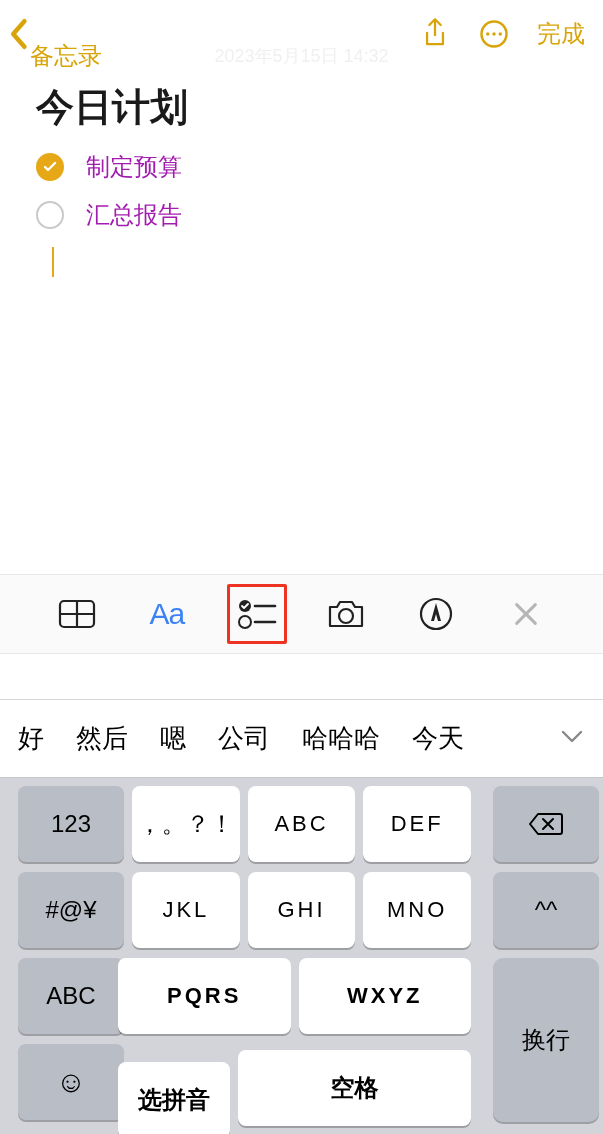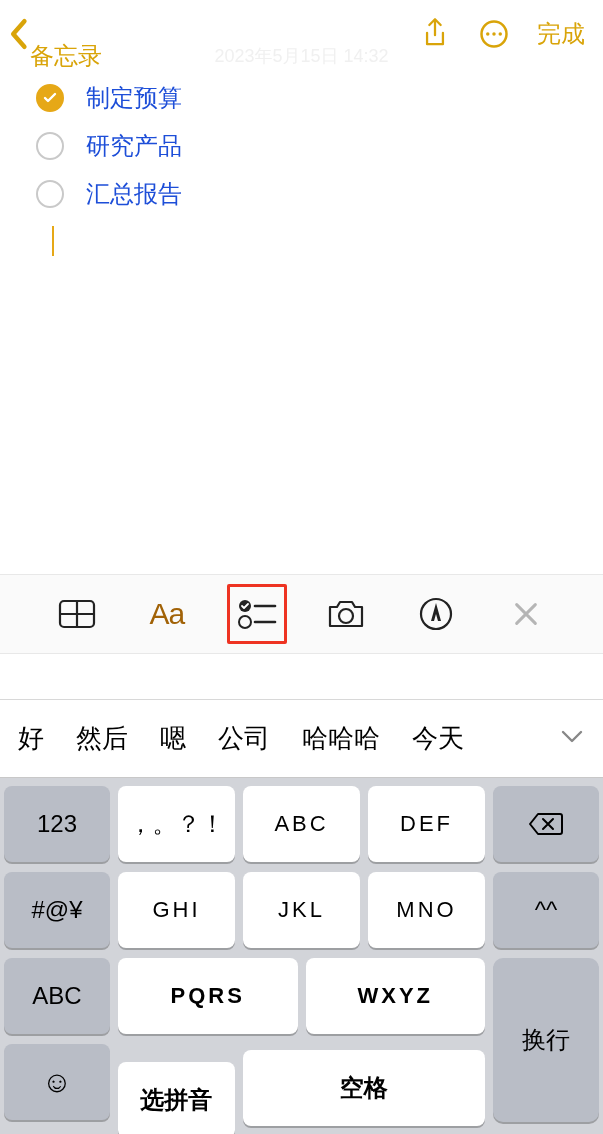--- a/index.html
+++ b/index.html
@@ -12,39 +12,39 @@
     .nav-spacer { flex: 1; }
     .timestamp { position: absolute; left: 0; right: 0; text-align: center; top: 44px; color: #f0f0f0; font-size: 18px; }
     .nav-icon { color: #d9a409; margin-left: 30px; display: flex; align-items: center; }
     .done { color: #d9a409; font-size: 24px; margin-left: 28px; font-weight: 500; }
 
     .note { padding: 14px 36px 0 36px; }
     .title { font-size: 38px; font-weight: 700; color: #1a1a1a; margin-bottom: 18px; }
     .check-row { display: flex; align-items: center; margin-bottom: 16px; }
     .bubble { width: 28px; height: 28px; border-radius: 50%; border: 2px solid #c9c9c9; display: flex; align-items: center; justify-content: center; flex-shrink: 0; }
     .bubble.checked { background: #e6a817; border-color: #e6a817; }
-    .row-text { font-size: 24px; color: #1d4ed8; margin-left: 22px; }
+    .row-text { font-size: 24px; color: #a21caf; margin-left: 22px; }
     .cursor { width: 2px; height: 30px; background: #e6a817; margin-left: 16px; margin-top: 4px; }
 
     .toolbar { position: absolute; top: 574px; left: 0; right: 0; height: 80px; background: #fafafa; border-top: 1px solid #e8e8e8; border-bottom: 1px solid #e8e8e8; display: flex; align-items: center; justify-content: space-around; padding: 0 32px; }
-    .tool { width: 60px; height: 60px; display: flex; align-items: center; justify-content: center; color: #a16207; }
+    .tool { width: 60px; height: 60px; display: flex; align-items: center; justify-content: center; color: #3b82f6; }
     .tool.dim { color: #b5b5b5; }
     .tool.highlight { border: 3px solid #e32; border-radius: 2px; padding: 4px; }
     .aa { font-size: 30px; font-weight: 400; letter-spacing: -1px; }
 
     .kb-area { position: absolute; top: 654px; left: 0; right: 0; bottom: 0; background: #d2d4d9; }
     .empty-band { height: 46px; background: #fff; border-bottom: 1px solid #d8d8d8; }
     .cand { height: 78px; background: #fff; display: flex; align-items: center; padding: 0 4px 0 18px; border-bottom: 1px solid #c8c8c8; }
     .cand-item { font-size: 26px; color: #000; margin-right: 32px; white-space: nowrap; }
     .cand-expand { margin-left: auto; padding: 0 16px; color: #888; }
 
     .keys { padding: 8px 4px 6px 4px; }
     .krow { display: flex; gap: 8px; margin-bottom: 10px; }
     .key { background: #fff; border-radius: 8px; box-shadow: 0 2px 0 rgba(0,0,0,.25); display: flex; align-items: center; justify-content: center; font-size: 24px; color: #000; height: 76px; }
-    .key.func { background: #b9bdc6; }
+    .key.func { background: #b9bdc6; margin-left: 14px; }
     .side { width: 106px; }
     .mid { flex: 1; }
     .key.enter { height: 164px; font-size: 24px; border-radius: 10px; }
     .emoji-face { font-size: 30px; }
     .key .letters { letter-spacing: 3px; font-size: 22px; }
 
     .col-stack { display: flex; flex-direction: column; gap: 10px; width: 106px; }
   </style>
 </head>
 <body>
@@ -69,32 +69,29 @@
         <circle cx="12" cy="12" r="10" stroke="currentColor" stroke-width="2" fill="none"></circle>
         <circle cx="7" cy="12" r="1.4" fill="currentColor"></circle>
         <circle cx="12" cy="12" r="1.4" fill="currentColor"></circle>
         <circle cx="17" cy="12" r="1.4" fill="currentColor"></circle>
       </svg>
   </div>
   <div class="done">完成</div>
 </div>
 
 <div class="note">
+  <div class="title">今日计划</div>
   <div id="items">
       <div class="check-row">
         <div class="bubble checked">
           <svg width="16" height="16" viewBox="0 0 16 16">
             <path d="M3 8l3 3 7-7" stroke="#fff" stroke-width="2.4" fill="none" stroke-linecap="round" stroke-linejoin="round"></path>
           </svg>
         </div>
         <div class="row-text">制定预算</div>
-      </div>
-      <div class="check-row">
-        <div class="bubble"></div>
-        <div class="row-text">研究产品</div>
       </div>
       <div class="check-row">
         <div class="bubble"></div>
         <div class="row-text">汇总报告</div>
       </div>
     </div>
   <div class="cursor"></div>
 </div>
 
 <div class="toolbar">
@@ -167,24 +164,24 @@
       <div class="key func side">
         <svg width="36" height="26" viewBox="0 0 36 26">
             <path d="M10 3h22a2 2 0 012 2v16a2 2 0 01-2 2H10L2 13z" stroke="#000" stroke-width="2" fill="none" stroke-linejoin="round"></path>
             <path d="M15 8l10 10M25 8L15 18" stroke="#000" stroke-width="2" stroke-linecap="round"></path>
           </svg>
       </div>
     </div>
     <div class="krow">
       <div class="key func side">#@¥</div>
       <div class="key mid">
+          <span class="letters">JKL</span>
+        </div>
+      <div class="key mid">
           <span class="letters">GHI</span>
-        </div>
-      <div class="key mid">
-          <span class="letters">JKL</span>
         </div>
       <div class="key mid">
           <span class="letters">MNO</span>
         </div>
       <div class="key func side">^^</div>
     </div>
 
     <div class="krow" style="align-items:stretch;">
       <div class="col-stack">
         <div class="key func side" style="width:100%;">ABC</div>

